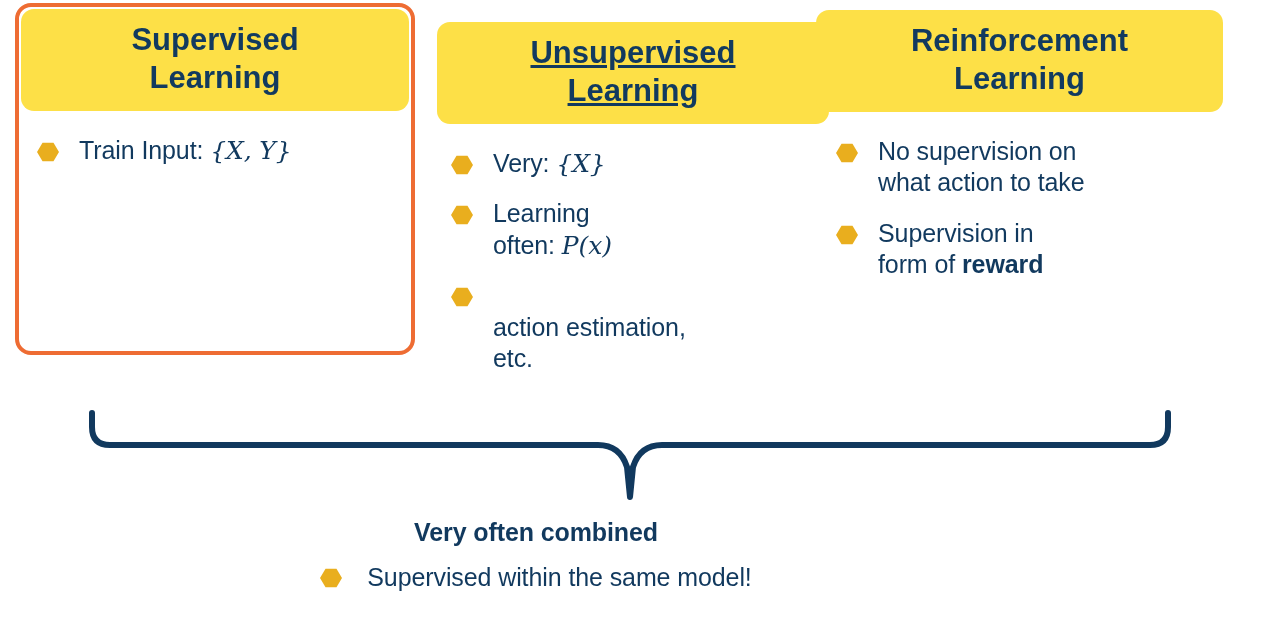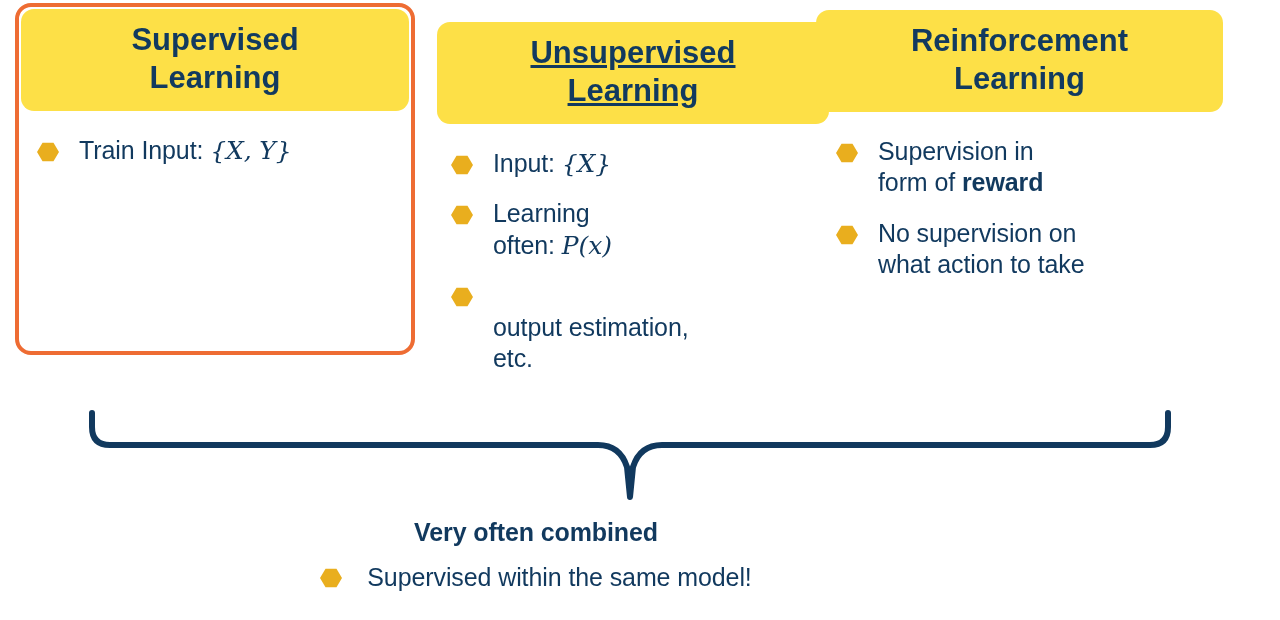--- a/index.html
+++ b/index.html
@@ -164,63 +164,63 @@
     <span>Learning</span>
   </div>
 
   <ul class="bullets">
     <li class="bullet-row">
       <span class="hexmark">
         <svg viewBox="0 0 24 24" width="22" height="22">
             <polygon points="6,2 18,2 24,12 18,22 6,22 0,12" fill="#E9AE1E"></polygon>
           </svg>
       </span>
-      <span class="bullet-text"><span>Input: </span><span class="m">{X}</span></span>
+      <span class="bullet-text"><span>Very: </span><span class="m">{X}</span></span>
     </li>
     <li class="bullet-row">
       <span class="hexmark">
         <svg viewBox="0 0 24 24" width="22" height="22">
             <polygon points="6,2 18,2 24,12 18,22 6,22 0,12" fill="#E9AE1E"></polygon>
           </svg>
       </span>
       <span class="bullet-text"><span>Learning</span><br><span>often: </span><span class="m">P(x)</span></span>
     </li>
     <li class="bullet-row">
       <span class="hexmark">
         <svg viewBox="0 0 24 24" width="22" height="22">
             <polygon points="6,2 18,2 24,12 18,22 6,22 0,12" fill="#E9AE1E"></polygon>
           </svg>
       </span>
-      <span class="bullet-text"><br><span>output estimation,</span><br><span>etc.</span></span>
+      <span class="bullet-text"><br><span>action estimation,</span><br><span>etc.</span></span>
     </li>
   </ul>
 </div>
 
 <div class="col col-3">
   <div class="header">
     <span>Reinforcement</span><br>
     <span>Learning</span>
   </div>
 
   <ul class="bullets">
     <li class="bullet-row">
       <span class="hexmark">
         <svg viewBox="0 0 24 24" width="22" height="22">
             <polygon points="6,2 18,2 24,12 18,22 6,22 0,12" fill="#E9AE1E"></polygon>
           </svg>
       </span>
+      <span class="bullet-text"><span>No supervision on</span><br><span>what action to take</span></span>
+    </li>
+    <li class="bullet-row">
+      <span class="hexmark">
+        <svg viewBox="0 0 24 24" width="22" height="22">
+            <polygon points="6,2 18,2 24,12 18,22 6,22 0,12" fill="#E9AE1E"></polygon>
+          </svg>
+      </span>
       <span class="bullet-text"><span>Supervision in</span><br><span>form of </span><b>reward</b></span>
-    </li>
-    <li class="bullet-row">
-      <span class="hexmark">
-        <svg viewBox="0 0 24 24" width="22" height="22">
-            <polygon points="6,2 18,2 24,12 18,22 6,22 0,12" fill="#E9AE1E"></polygon>
-          </svg>
-      </span>
-      <span class="bullet-text"><span>No supervision on</span><br><span>what action to take</span></span>
     </li>
   </ul>
 </div>
 
 <div class="brace">
   <svg width="1100" height="100" viewBox="0 0 1100 100">
     <path d="M 12 8
              L 12 22
              Q 12 40 30 40
              L 518 40

